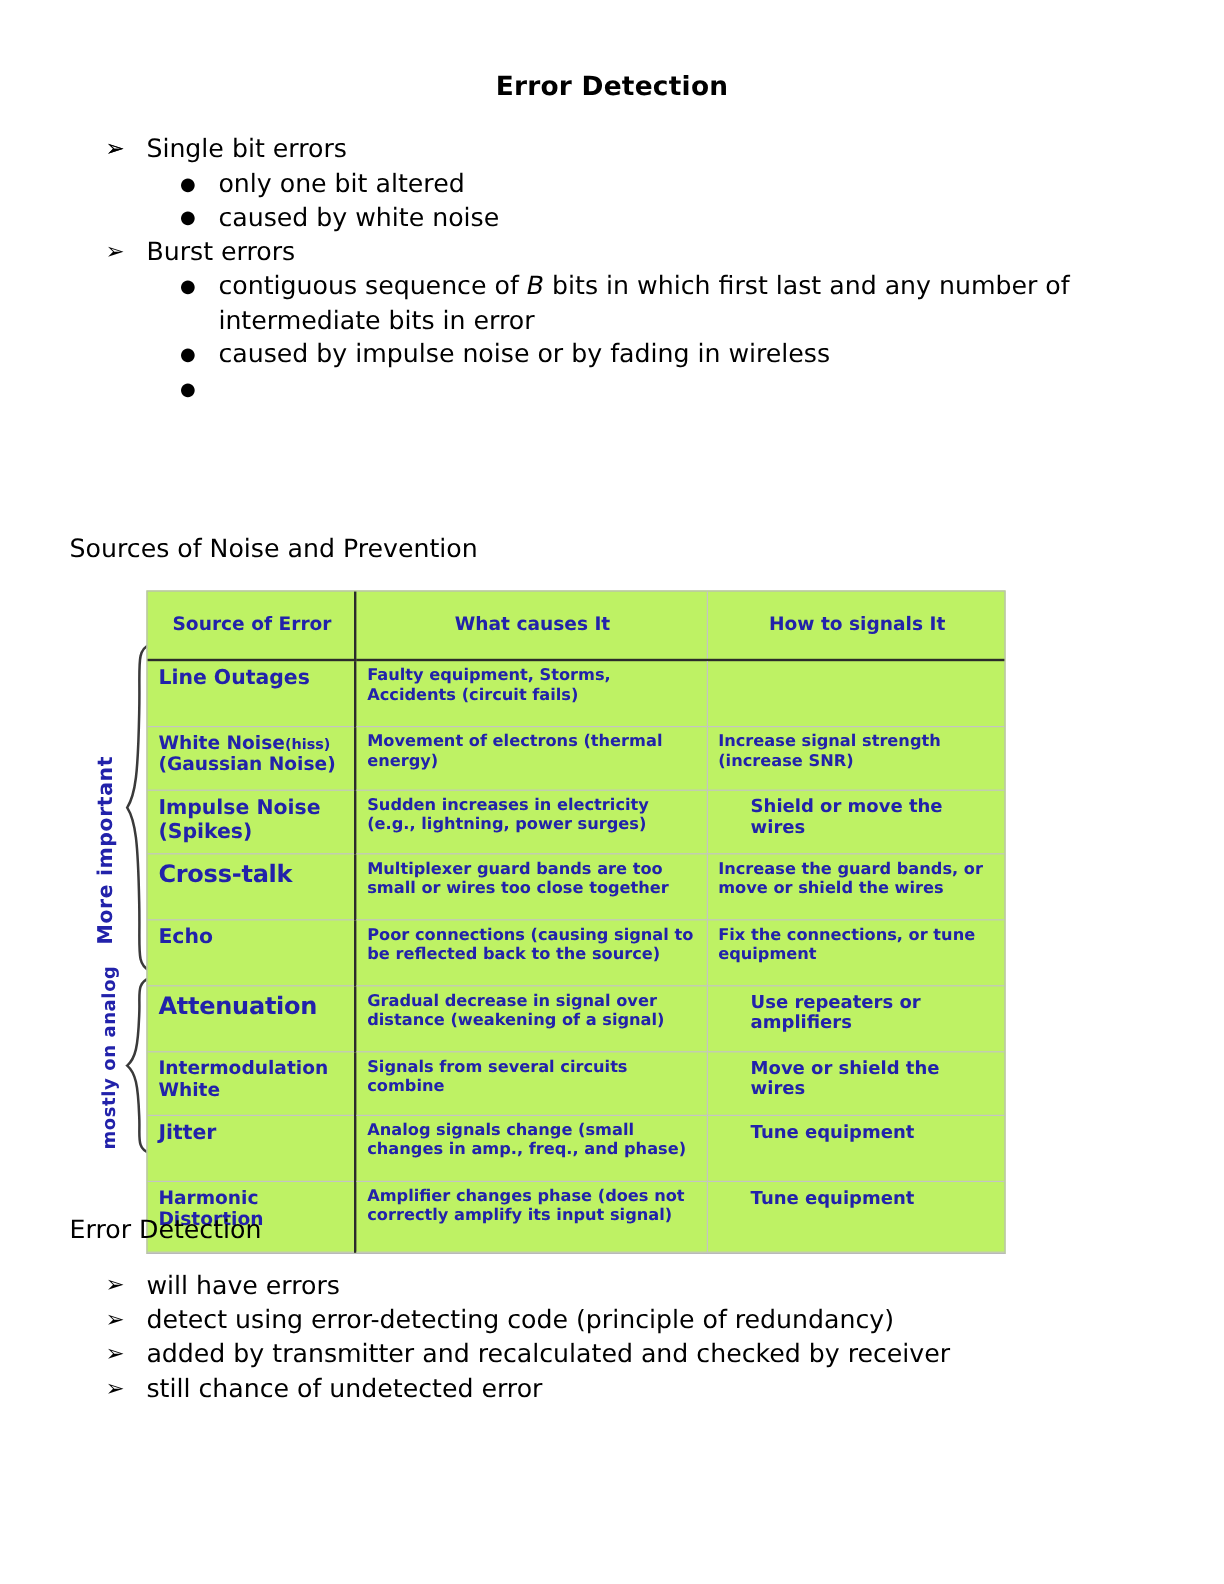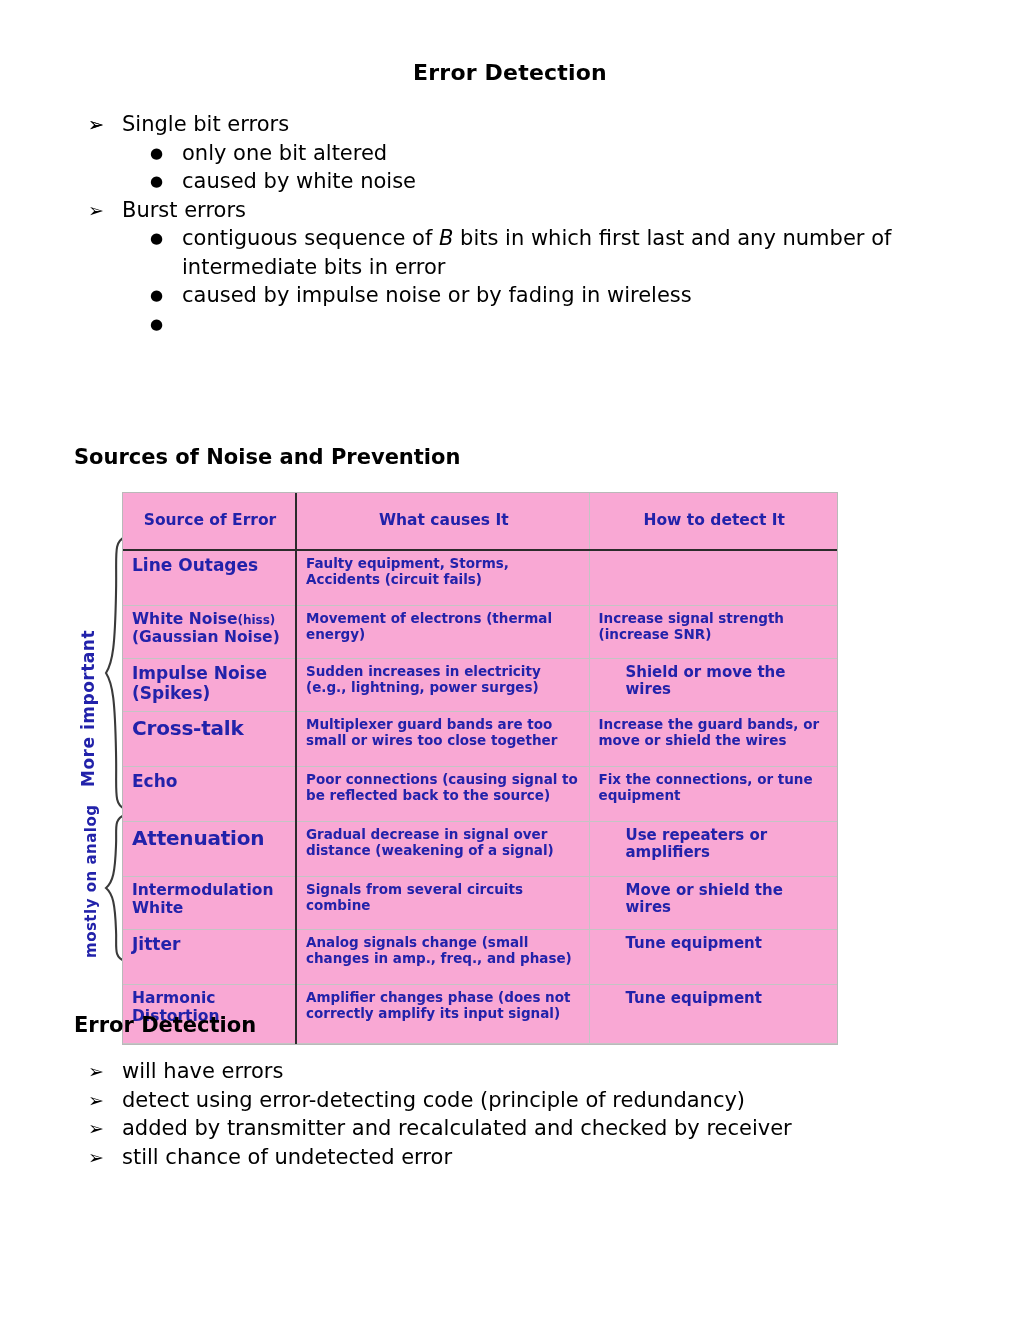--- a/index.html
+++ b/index.html
@@ -28,23 +28,23 @@
     top: 60px;
     width: 1020px;
     text-align: center;
     font-size: 22px;
     font-weight: bold;
     letter-spacing: 0.2px;
   }
 
   .section-heading {
     position: absolute;
-    left: 74px;
+    left: 58px;
     font-size: 21px;
-    font-weight: bold;
+    font-weight: normal;
   }
   .section-heading.noise { top: 445px; }
   .section-heading.errdet2 { top: 1013px; }
 
   
   .bullets {
     position: absolute;
     left: 88px;
     width: 888px;
   }
@@ -87,21 +87,21 @@
   .ital { font-style: italic; }
 
   
   .table-block {
     position: absolute;
     left: 122px;
     top: 492px;
     width: 716px;
     border: 1px solid #b9b9b9;
     box-sizing: border-box;
-    background: #f9a8d4;
+    background: #bef264;
   }
   table.noise-table {
     border-collapse: collapse;
     width: 100%;
     table-layout: fixed;
     color: #2222aa;
   }
   table.noise-table col.c1 { width: 173px; }
   table.noise-table col.c2 { width: 293px; }
   table.noise-table col.c3 { width: 248px; }
@@ -234,21 +234,21 @@
     <table class="noise-table">
       <colgroup>
         <col class="c1">
           <col class="c2">
           <col class="c3">
       </colgroup>
       <thead>
         <tr class="head">
           <th class="sep-strong">Source of Error</th>
           <th class="sep-light">What causes It</th>
-          <th>How to detect It</th>
+          <th>How to signals It</th>
         </tr>
       </thead>
       <tbody>
         <tr class="r-line">
           <td class="src med sep-strong">
             <span>Line Outages</span>
           </td>
           <td class="cause sep-light">Faulty equipment, Storms, Accidents (circuit fails)</td>
           <td class="prev"></td>
         </tr>

